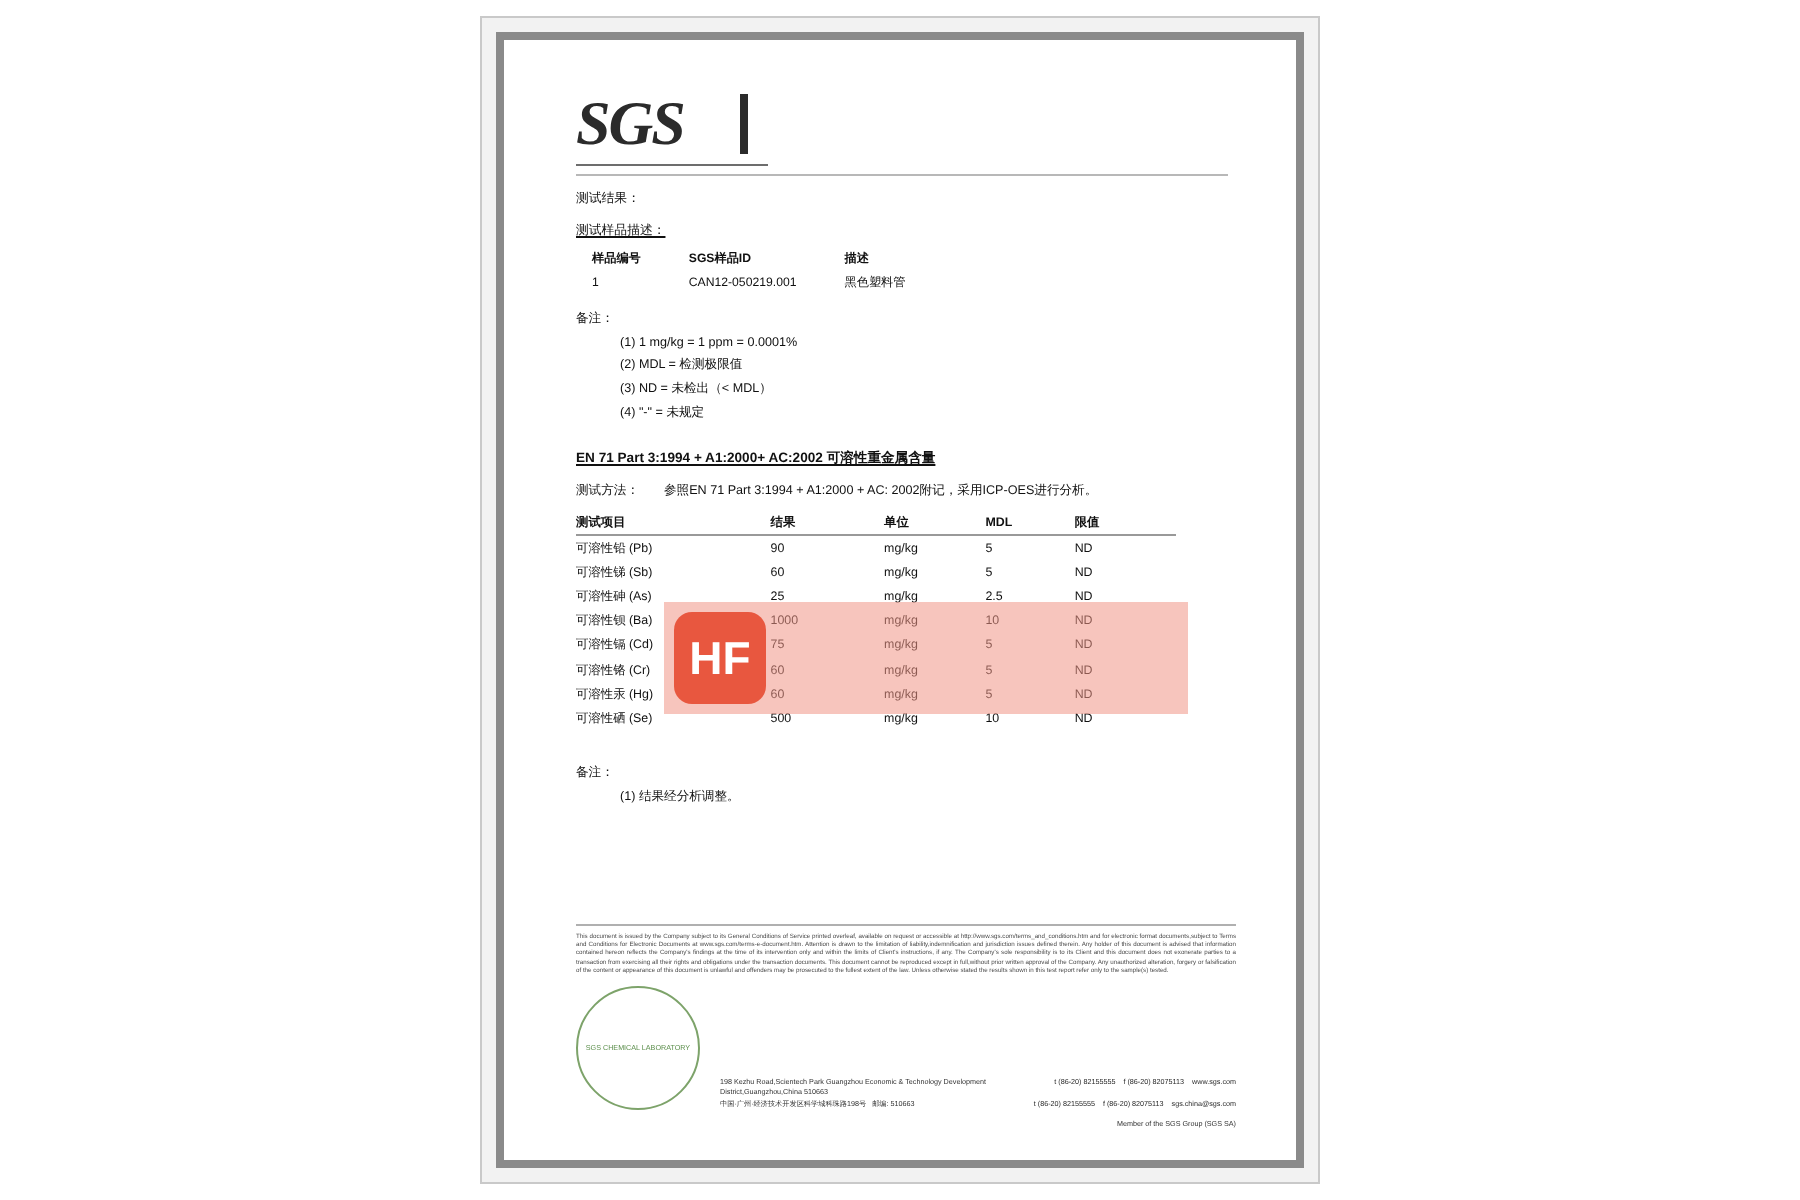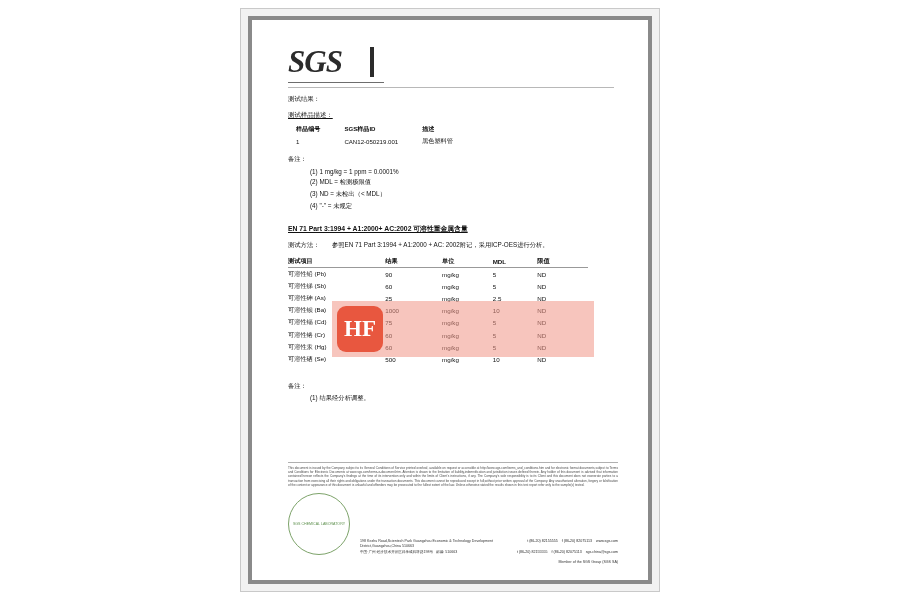--- a/index.html
+++ b/index.html
@@ -225,21 +225,21 @@
     height: 46px;
     margin-left: 5px;
     border-radius: 9px;
     background: #e8573f;
     color: #ffffff;
     font-weight: bold;
     font-size: 23px;
     display: flex;
     align-items: center;
     justify-content: center;
-    font-family: Liberation Serif, serif;
+    font-family: Liberation Sans, sans-serif;
   }
   .wm-texts { margin-left: 8px; color: #ffffff; }
   .wm-cn {
     font-size: 21px;
     font-weight: bold;
     letter-spacing: 3px;
     line-height: 24px;
   }
   .wm-en {
     font-size: 8.4px;

